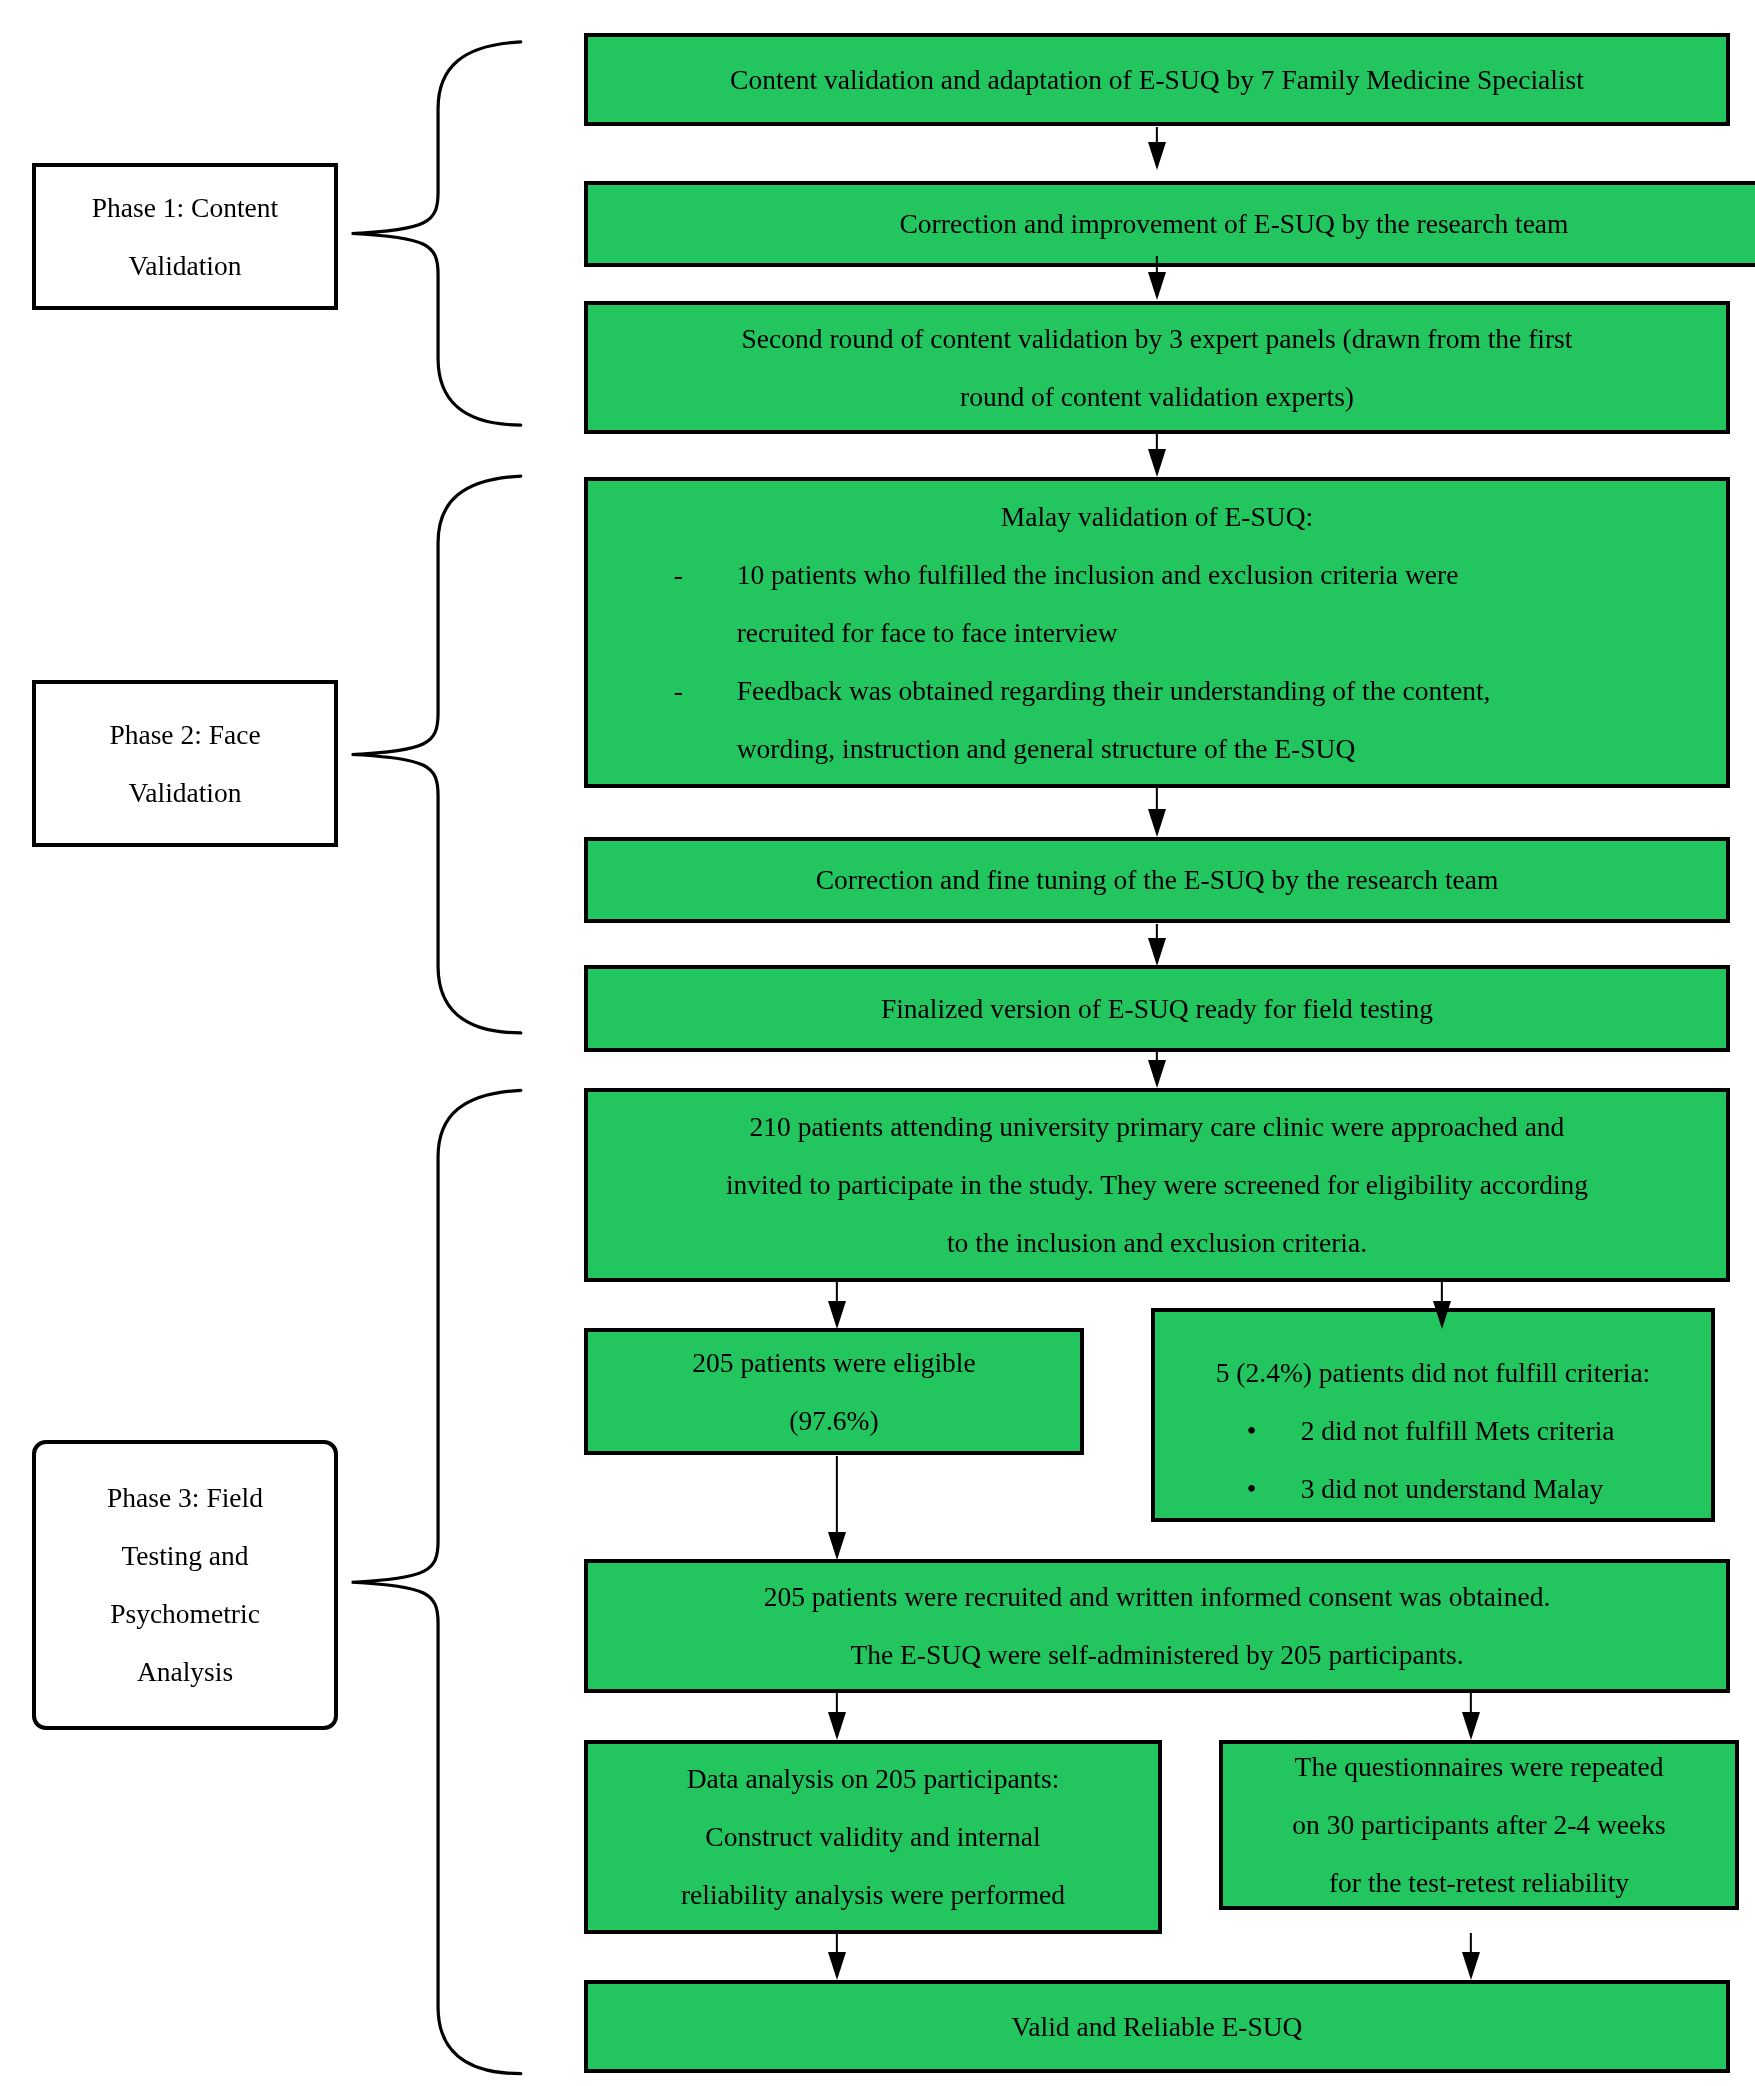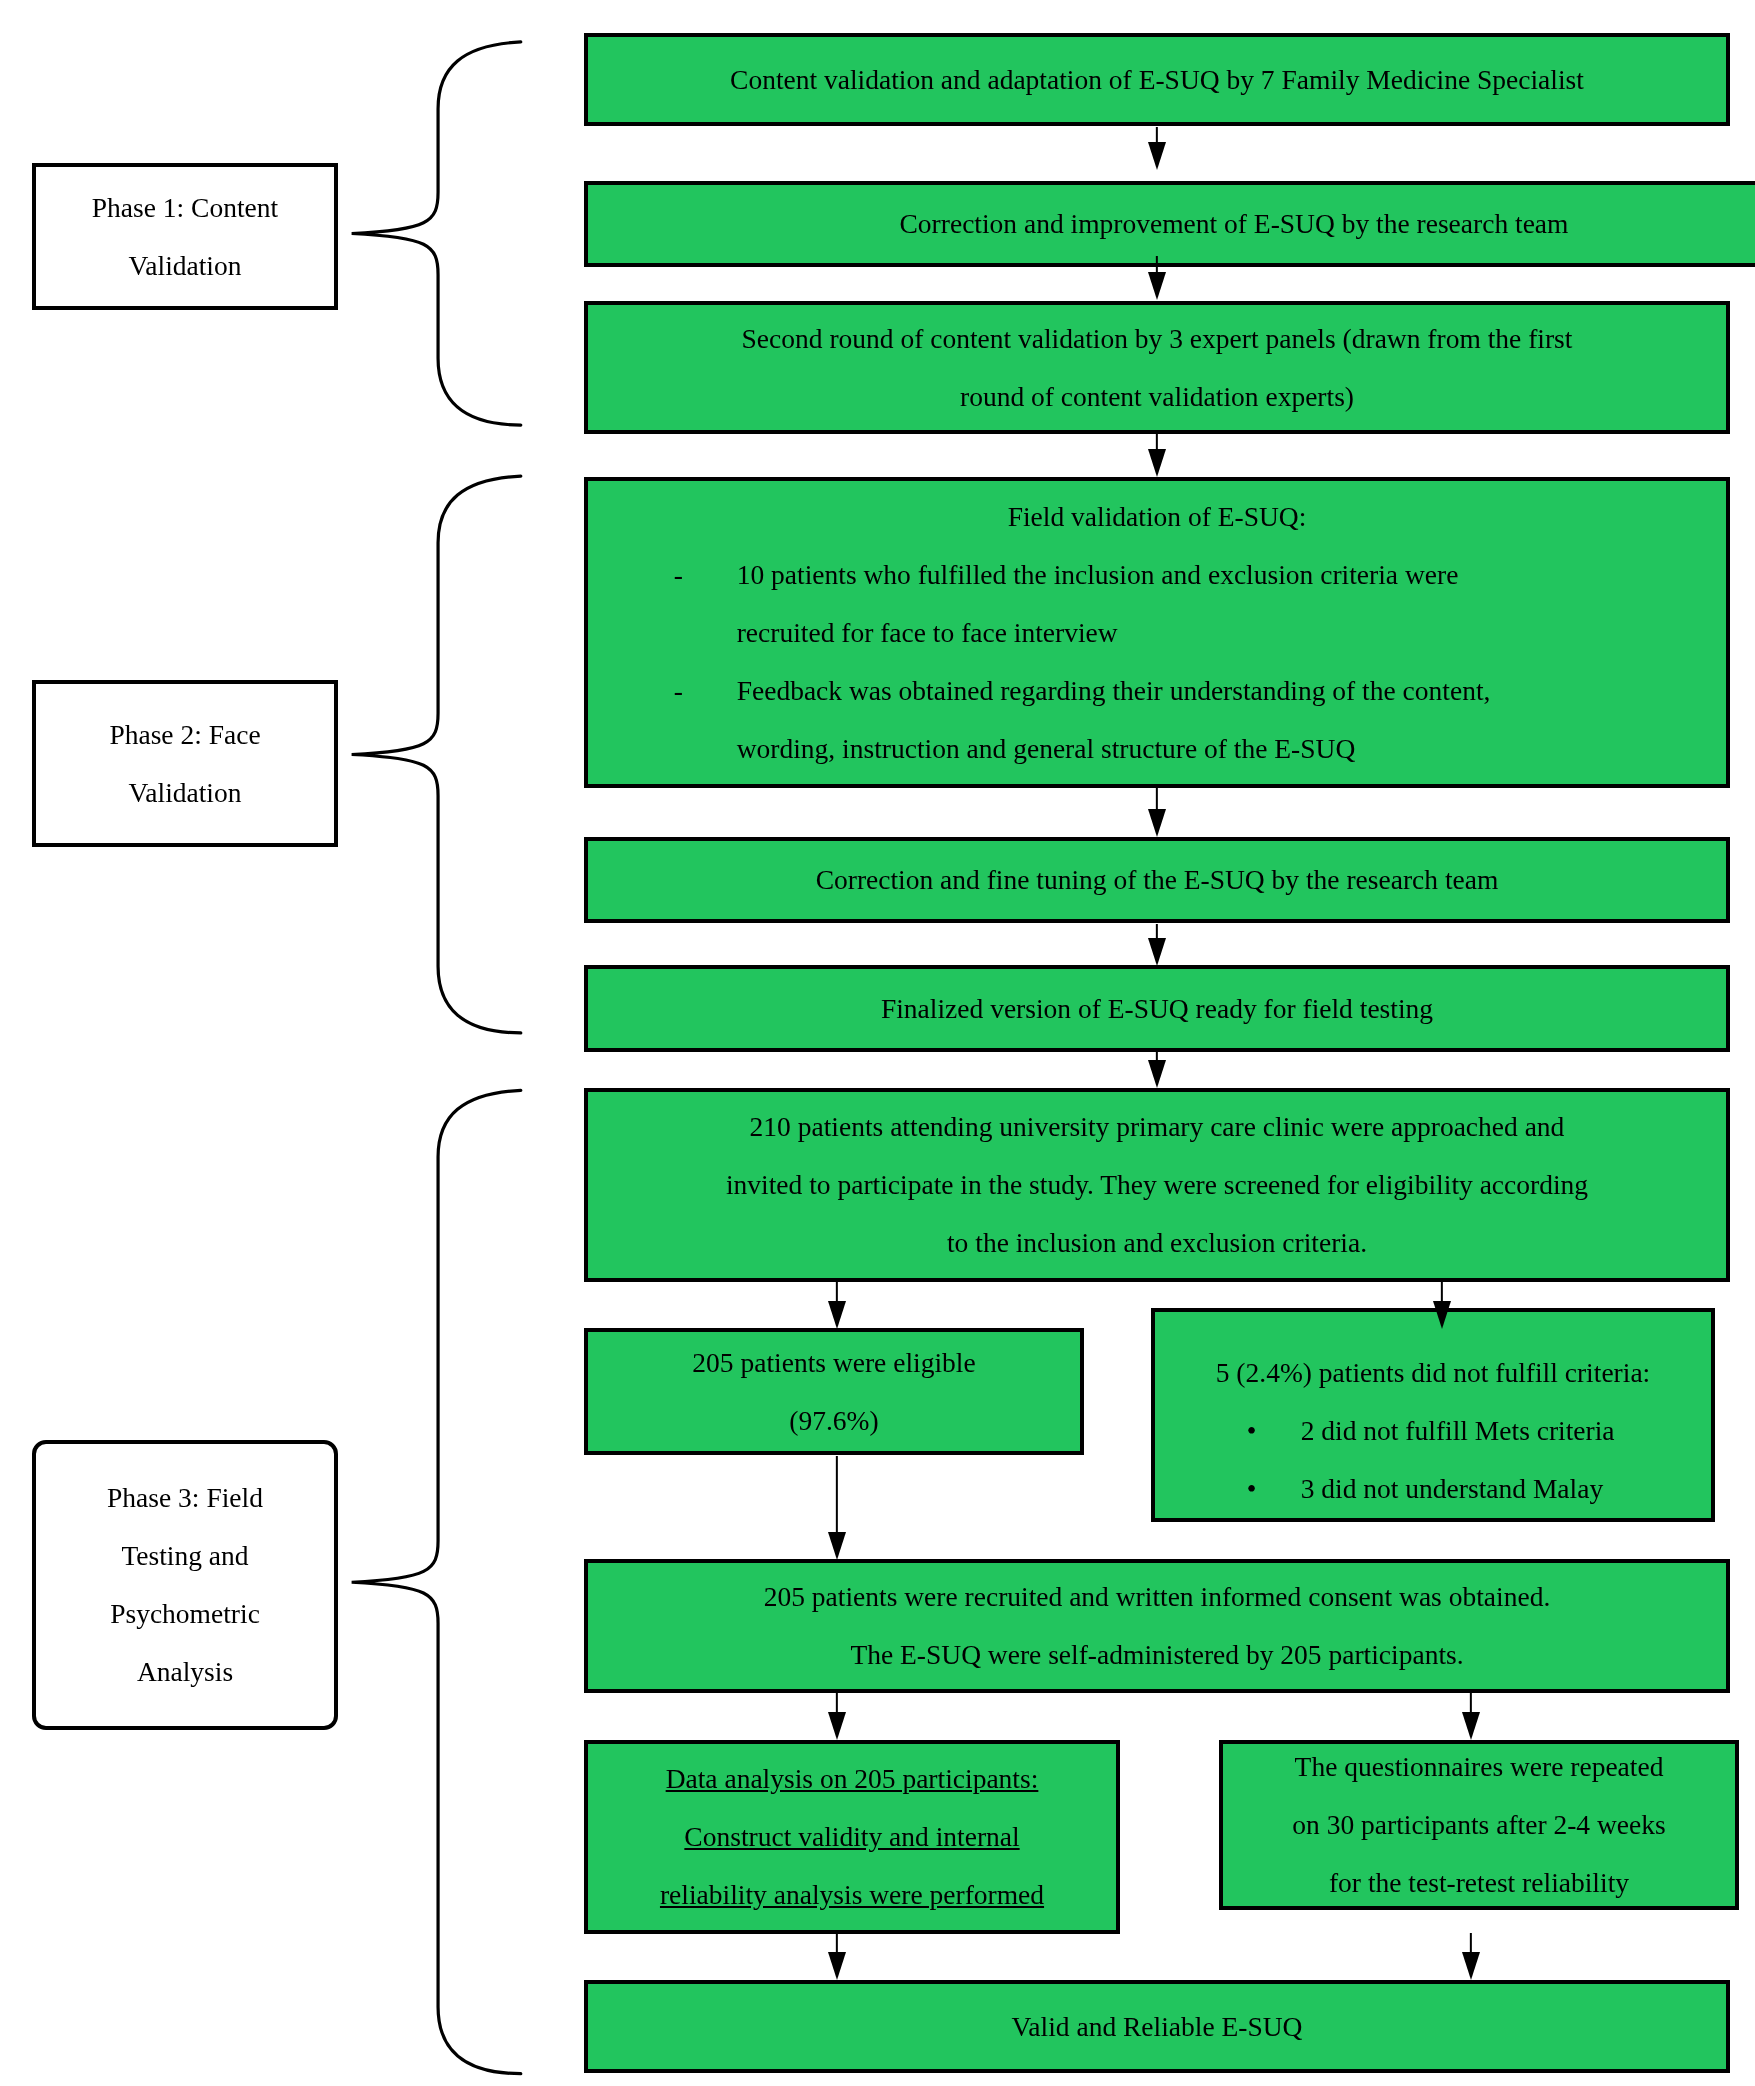--- a/index.html
+++ b/index.html
@@ -103,21 +103,21 @@
   <div class="flow-box" style="left:584px;top:154px;width:1300px;height:86px;margin-top:27px;">
     <div class="box-text">Correction and improvement of E-SUQ by the research team</div>
   </div>
 
   <div class="flow-box" style="left:584px;top:301px;width:1146px;height:133px;">
     <div class="box-text">Second round of content validation by 3 expert panels (drawn from the first
 round of content validation experts)</div>
   </div>
 
   <div class="flow-box" style="left:584px;top:477px;width:1146px;height:311px;">
-    <div class="box-text">Field validation of E-SUQ:</div>
+    <div class="box-text">Malay validation of E-SUQ:</div>
     <div class="bullet-row indent-a">
       <div class="bullet-marker">-</div>
       <div class="bullet-text">10 patients who fulfilled the inclusion and exclusion criteria were
 recruited for face to face interview</div>
     </div>
     <div class="bullet-row indent-a">
       <div class="bullet-marker">-</div>
       <div class="bullet-text">Feedback was obtained regarding their understanding of the content,
 wording, instruction and general structure of the E-SUQ</div>
     </div>
@@ -152,21 +152,21 @@
       <div class="bullet-marker">•</div>
       <div class="bullet-text">3 did not understand Malay</div>
     </div>
   </div>
 
   <div class="flow-box" style="left:584px;top:1559px;width:1146px;height:134px;">
     <div class="box-text">205 patients were recruited and written informed consent was obtained.
 The E-SUQ were self-administered by 205 participants.</div>
   </div>
 
-  <div class="flow-box" style="left:584px;top:1740px;width:536px;height:194px;text-decoration:underline;">
+  <div class="flow-box" style="left:584px;top:1740px;width:578px;height:194px;">
     <div class="box-text">Data analysis on 205 participants:
 Construct validity and internal
 reliability analysis were performed</div>
   </div>
 
   <div class="flow-box" style="left:1219px;top:1740px;width:520px;height:170px;">
     <div class="box-text">The questionnaires were repeated
 on 30 participants after 2-4 weeks
 for the test-retest reliability</div>
   </div>

